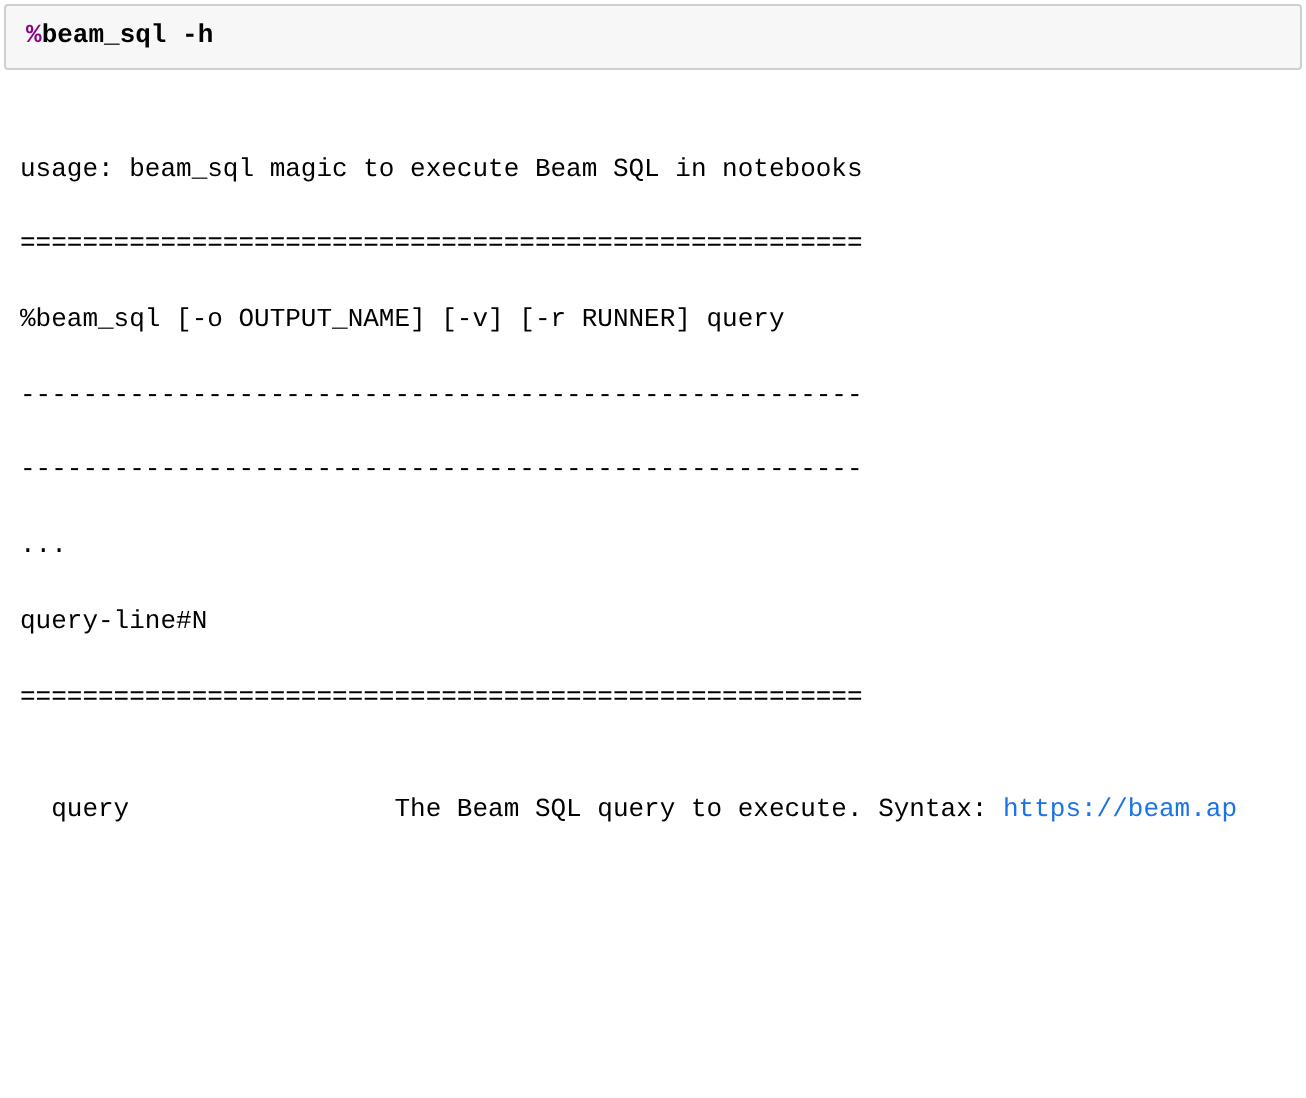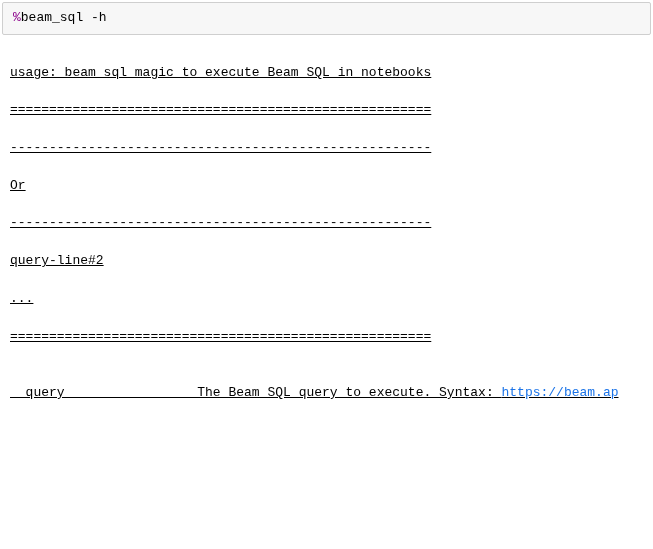--- a/index.html
+++ b/index.html
@@ -10,60 +10,60 @@
       line-height: 1.45;
       color: #000;
       background: #fff;
       width: 653px;
     }
     .cell-input {
       background: #f7f7f7;
       border: 1px solid #cfcfcf;
       border-radius: 2px;
       padding: 6px 10px;
-      margin: 2px 2px 6px 2px;
+      margin: 2px 2px 18px 2px;
+      font-weight: bold;
     }
     .magic-percent {
       color: #8b008b;
     }
     .magic-name {
       color: #000;
     }
     .flag {
       color: #000;
     }
     .cell-output {
       padding: 4px 10px 10px 10px;
       white-space: pre;
       font-family: "SFMono-Regular", Consolas, "Liberation Mono", Menlo, Courier, monospace;
     }
     .output-line {
       white-space: pre;
-      text-decoration: underline;
     }
     .link {
       color: #1a73e8;
       text-decoration: none;
     }
   </style>
 </head>
 <body>
 
 <div class="cell-input">
   <span class="magic-percent">%</span><span class="magic-name">beam_sql</span><span class="flag"> -h</span>
 </div>
 
 <div class="cell-output">
 <div class="output-line">usage: beam_sql magic to execute Beam SQL in notebooks</div>
 <div class="output-line">======================================================</div>
+<div class="output-line">%beam_sql [-o OUTPUT_NAME] [-v] [-r RUNNER] query</div>
 <div class="output-line">------------------------------------------------------</div>
-<div class="output-line">Or</div>
 <div class="output-line">------------------------------------------------------</div>
-<div class="output-line">query-line#2</div>
 <div class="output-line">...</div>
+<div class="output-line">query-line#N</div>
 <div class="output-line">======================================================</div>
 <div class="output-line"></div>
 <div class="output-line"><span>  query                 The Beam SQL query to execute. Syntax: </span><a class="link" href="#">https://beam.ap</a></div>
 
 
 
 
 <div class="output-line"></div>
 
 

